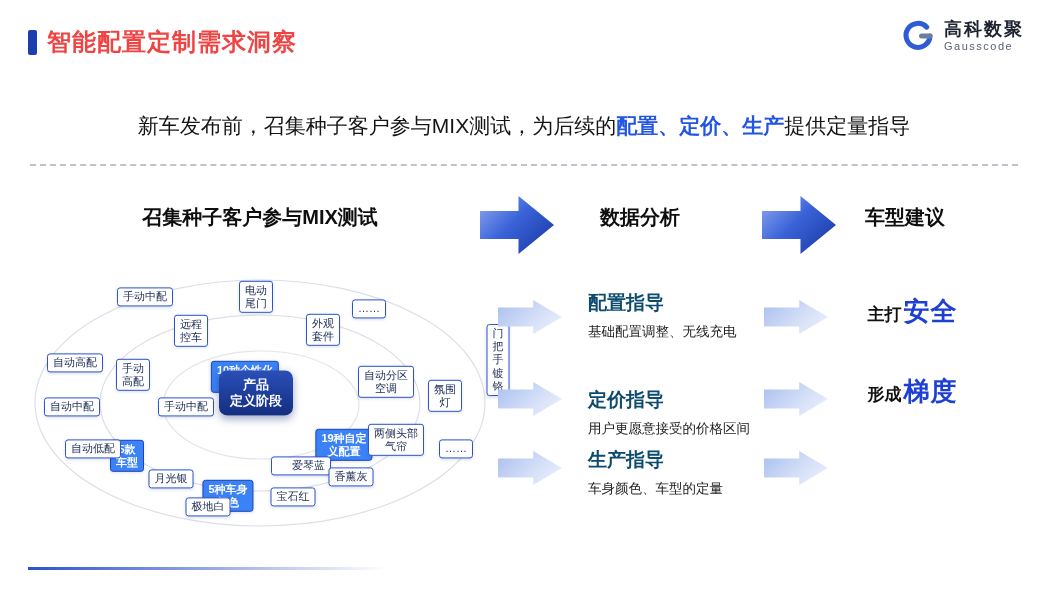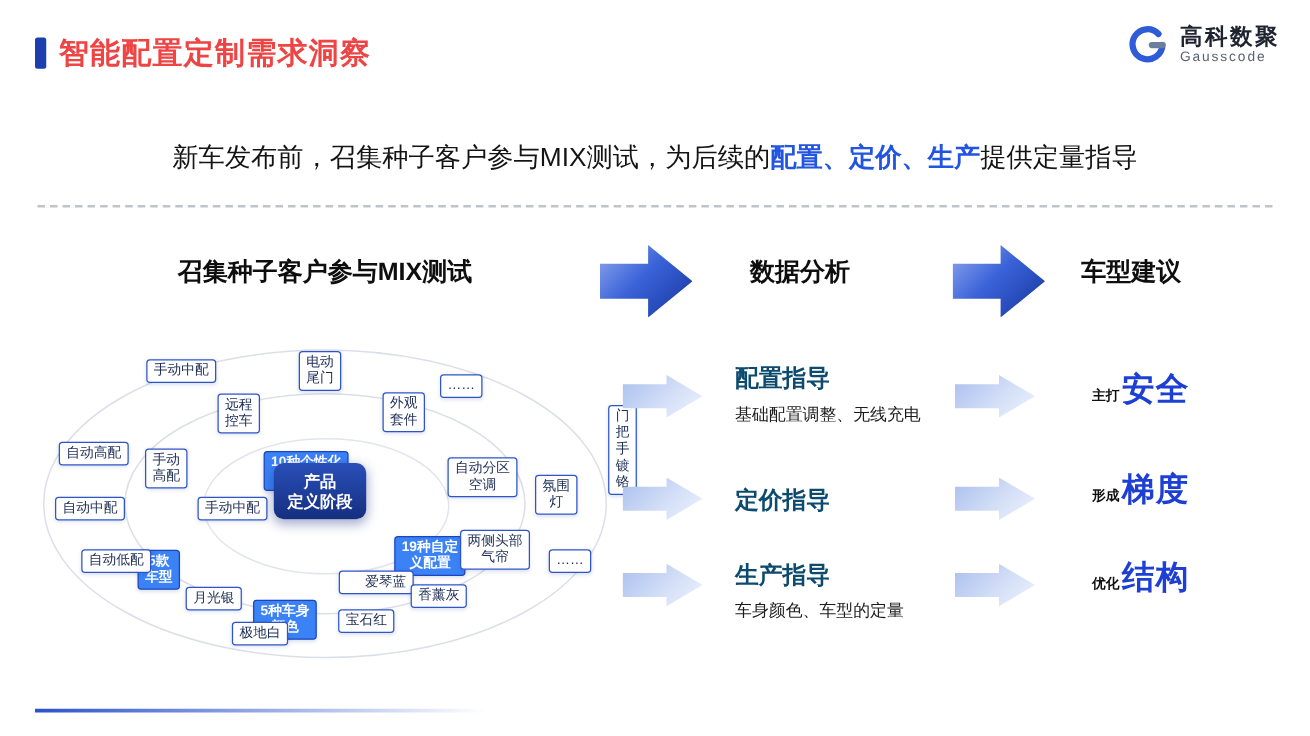--- a/index.html
+++ b/index.html
@@ -48,21 +48,21 @@
   
   .mid-item { position:absolute; left:588px; width:215px; }
   .mi-1 { top:290px; } .mi-2 { top:375px;margin-top:12px; } .mi-3 { top:447px; }
   .mid-item .mi-title { font-size:19px; font-weight:bold; color:#0c4a6e; }
   .mid-item .mi-desc { font-size:13.5px; color:#1c1c1c; margin-top:7px; }
 
   
   .adv-item { position:absolute; left:830px; width:165px; display:flex; justify-content:center;
               align-items:baseline; gap:2px; }
   .ai-1 { top:294px; } .ai-2 { top:374px; } .ai-3 { top:444px; }
-  .adv-prefix { font-size:11px; font-weight:bold; color:#101010; }
+  .adv-prefix { font-size:17px; font-weight:bold; color:#101010; }
   .adv-word { font-size:26px; font-weight:bold; color:#1d3fd4; letter-spacing:1px;text-align:right; }
 
   
   .diagram { position:absolute; left:30px; top:265px; width:460px; height:268px; }
   .diagram svg.rings { position:absolute; left:0; top:0; width:100%; height:100%; }
   .node { position:absolute; transform:translate(-50%,-50%);
     background:#ffffff; border:1.4px solid #2e55c8; color:#1b2b55;
     font-size:11px; line-height:1.2; padding:2px 5px; border-radius:3px;
     white-space:pre-line; text-align:center; box-shadow:0 1px 3px rgba(30,60,150,.15); }
   .node.blue { background:#3b82f6; border-color:#1c45bc; color:#fff; font-weight:bold;margin-top:40px; }
@@ -159,33 +159,30 @@
   <div class="flow-arrow fa-r1"></div>
   <div class="flow-arrow fa-r2"></div>
   <div class="flow-arrow fa-r3"></div>
 
   <div class="mid-item mi-1">
     <div class="mi-title">配置指导</div>
     <div class="mi-desc">基础配置调整、无线充电</div>
   </div>
   <div class="mid-item mi-2">
     <div class="mi-title">定价指导</div>
+    <div class="mi-desc">用户更愿意接受的价格区间</div>
   </div>
   <div class="mid-item mi-3">
     <div class="mi-title">生产指导</div>
     <div class="mi-desc">车身颜色、车型的定量</div>
   </div>
 
   <div class="adv-item ai-1">
     <span class="adv-prefix">主打</span>
     <span class="adv-word">安全</span>
   </div>
   <div class="adv-item ai-2">
     <span class="adv-prefix">形成</span>
     <span class="adv-word">梯度</span>
   </div>
-  <div class="adv-item ai-3">
-    <span class="adv-prefix">优化</span>
-    <span class="adv-word">结构</span>
-  </div>
 
   <div class="footer-line"></div>
 </div>
 
 </body></html>

